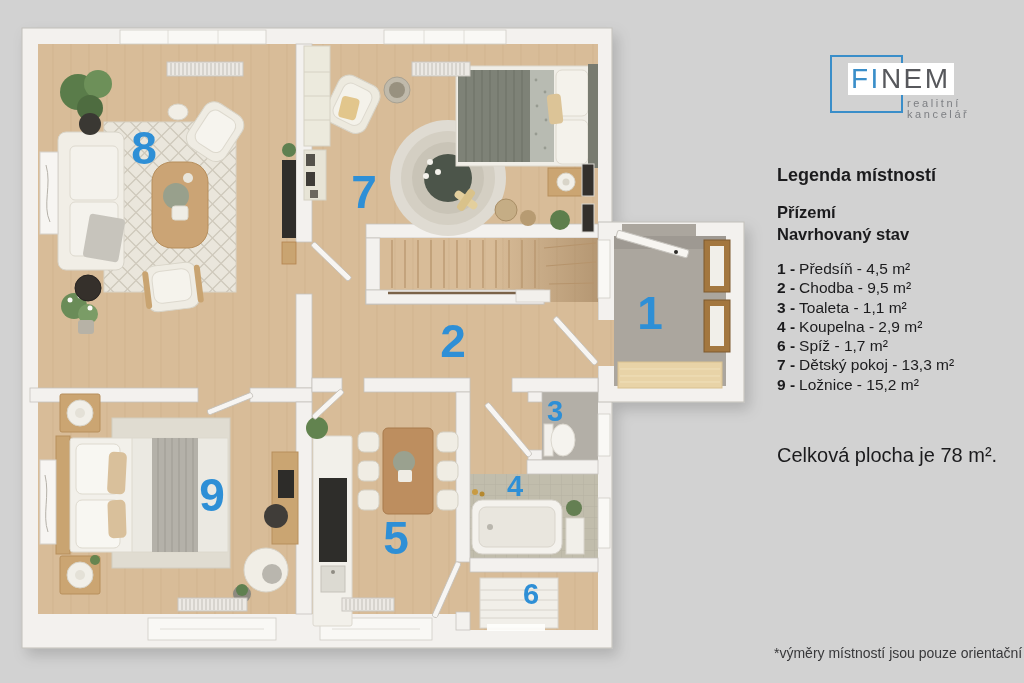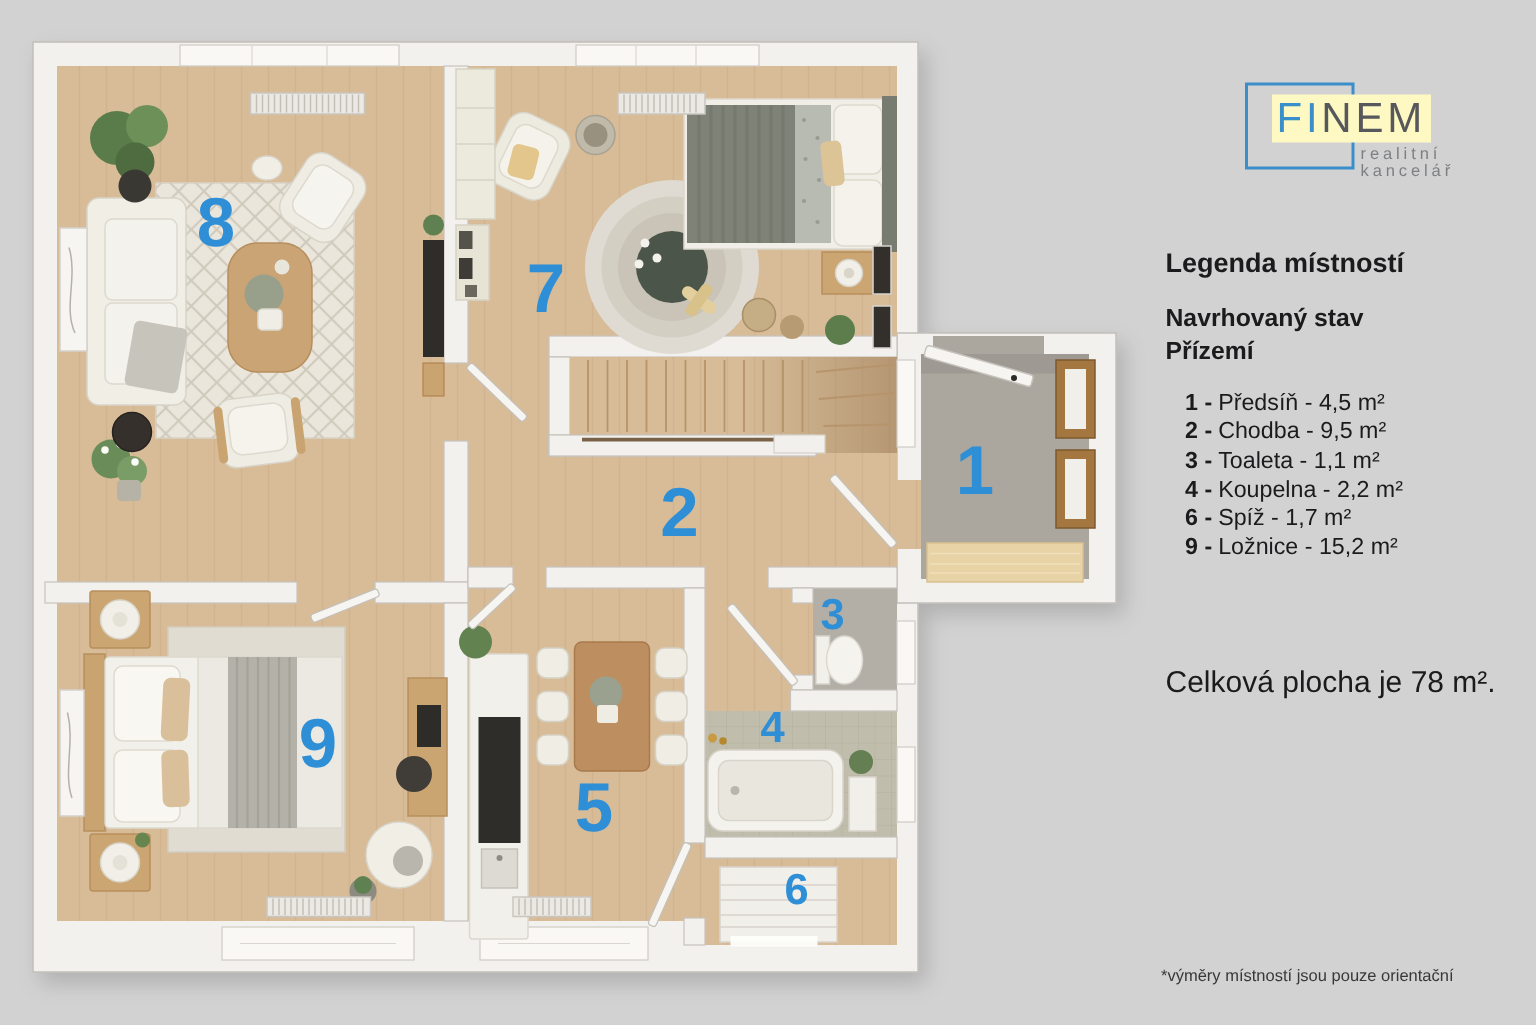--- a/index.html
+++ b/index.html
@@ -19,34 +19,34 @@
   }
   .plan-num.big{font-size:46px}
   .plan-num.small{font-size:29px}
 
   
   .panel{position:absolute;left:770px;top:0;width:254px;height:683px}
   .logo{position:absolute;left:0;top:0;width:254px;height:150px}
   .logo-square{position:absolute;left:60px;top:55px;width:69px;height:54px;border:2.5px solid #3a8ec9}
   .logo-word{
     position:absolute;left:78px;top:63px;font-size:28px;font-weight:400;
-    letter-spacing:2.5px;color:#57585c;background:#fef9c3;padding:0 3px;white-space:nowrap;
+    letter-spacing:2.5px;color:#57585c;background:#ffffff;padding:0 3px;white-space:nowrap;
   }
   .logo-word .fi{color:#3a8ec9}
   .logo-sub{position:absolute;left:137px;font-size:11px;letter-spacing:2.6px;color:#7d7f83;white-space:nowrap}
   .logo-sub.s1{top:97px}
   .logo-sub.s2{top:108px}
 
   .legend-title{position:absolute;left:7px;top:165px;font-size:18px;font-weight:bold}
   .legend-sub{position:absolute;left:7px;top:201px;font-size:16.5px;font-weight:bold;line-height:22px}
-  .room-list{position:absolute;left:20px;top:259px;font-size:15.5px;line-height:19.3px}
+  .room-list{position:absolute;left:7px;top:259px;font-size:15.5px;line-height:19.3px}
   .room-line b{font-weight:bold}
   .room-line span{margin-left:4px}
   .legend-total{position:absolute;left:7px;top:444px;font-size:20px}
-  .footnote{position:absolute;left:4px;top:645px;font-size:11px;color:#38383a;white-space:nowrap}
+  .footnote{position:absolute;left:4px;top:645px;font-size:14px;color:#38383a;white-space:nowrap}
 </style>
 </head>
 <body>
 
 <div class="stage">
 
   <svg class="plan" width="764" height="683" viewBox="0 0 764 683">
     <defs>
       <pattern id="wood" width="18" height="18" patternUnits="userSpaceOnUse">
         <rect width="18" height="18" fill="#d8bc98"></rect>
@@ -387,30 +387,31 @@
     <div class="logo">
       <div class="logo-square"></div>
       <div class="logo-word"><span class="fi">FI</span><span>NEM</span></div>
       <div class="logo-sub s1">realitní</div>
       <div class="logo-sub s2">kancelář</div>
     </div>
 
     <div class="legend-title">Legenda místností</div>
 
     <div class="legend-sub">
+      <div>Přízemí</div>
       <div>Navrhovaný stav</div>
-      <div>Přízemí</div>
     </div>
 
     <div class="room-list">
       <div class="room-line"><b>1 -</b><span>Předsíň - 4,5 m²</span></div>
       <div class="room-line"><b>2 -</b><span>Chodba - 9,5 m²</span></div>
       <div class="room-line"><b>3 -</b><span>Toaleta - 1,1 m²</span></div>
-      <div class="room-line"><b>4 -</b><span>Koupelna - 2,2 m²</span></div>
+      <div class="room-line"><b>4 -</b><span>Koupelna - 2,9 m²</span></div>
       <div class="room-line"><b>6 -</b><span>Spíž - 1,7 m²</span></div>
+      <div class="room-line"><b>7 -</b><span>Dětský pokoj - 13,3 m²</span></div>
       <div class="room-line"><b>9 -</b><span>Ložnice - 15,2 m²</span></div>
     </div>
 
     <div class="legend-total">Celková plocha je 78 m².</div>
 
     <div class="footnote">*výměry místností jsou pouze orientační</div>
   </div>
 
 </div>
 

